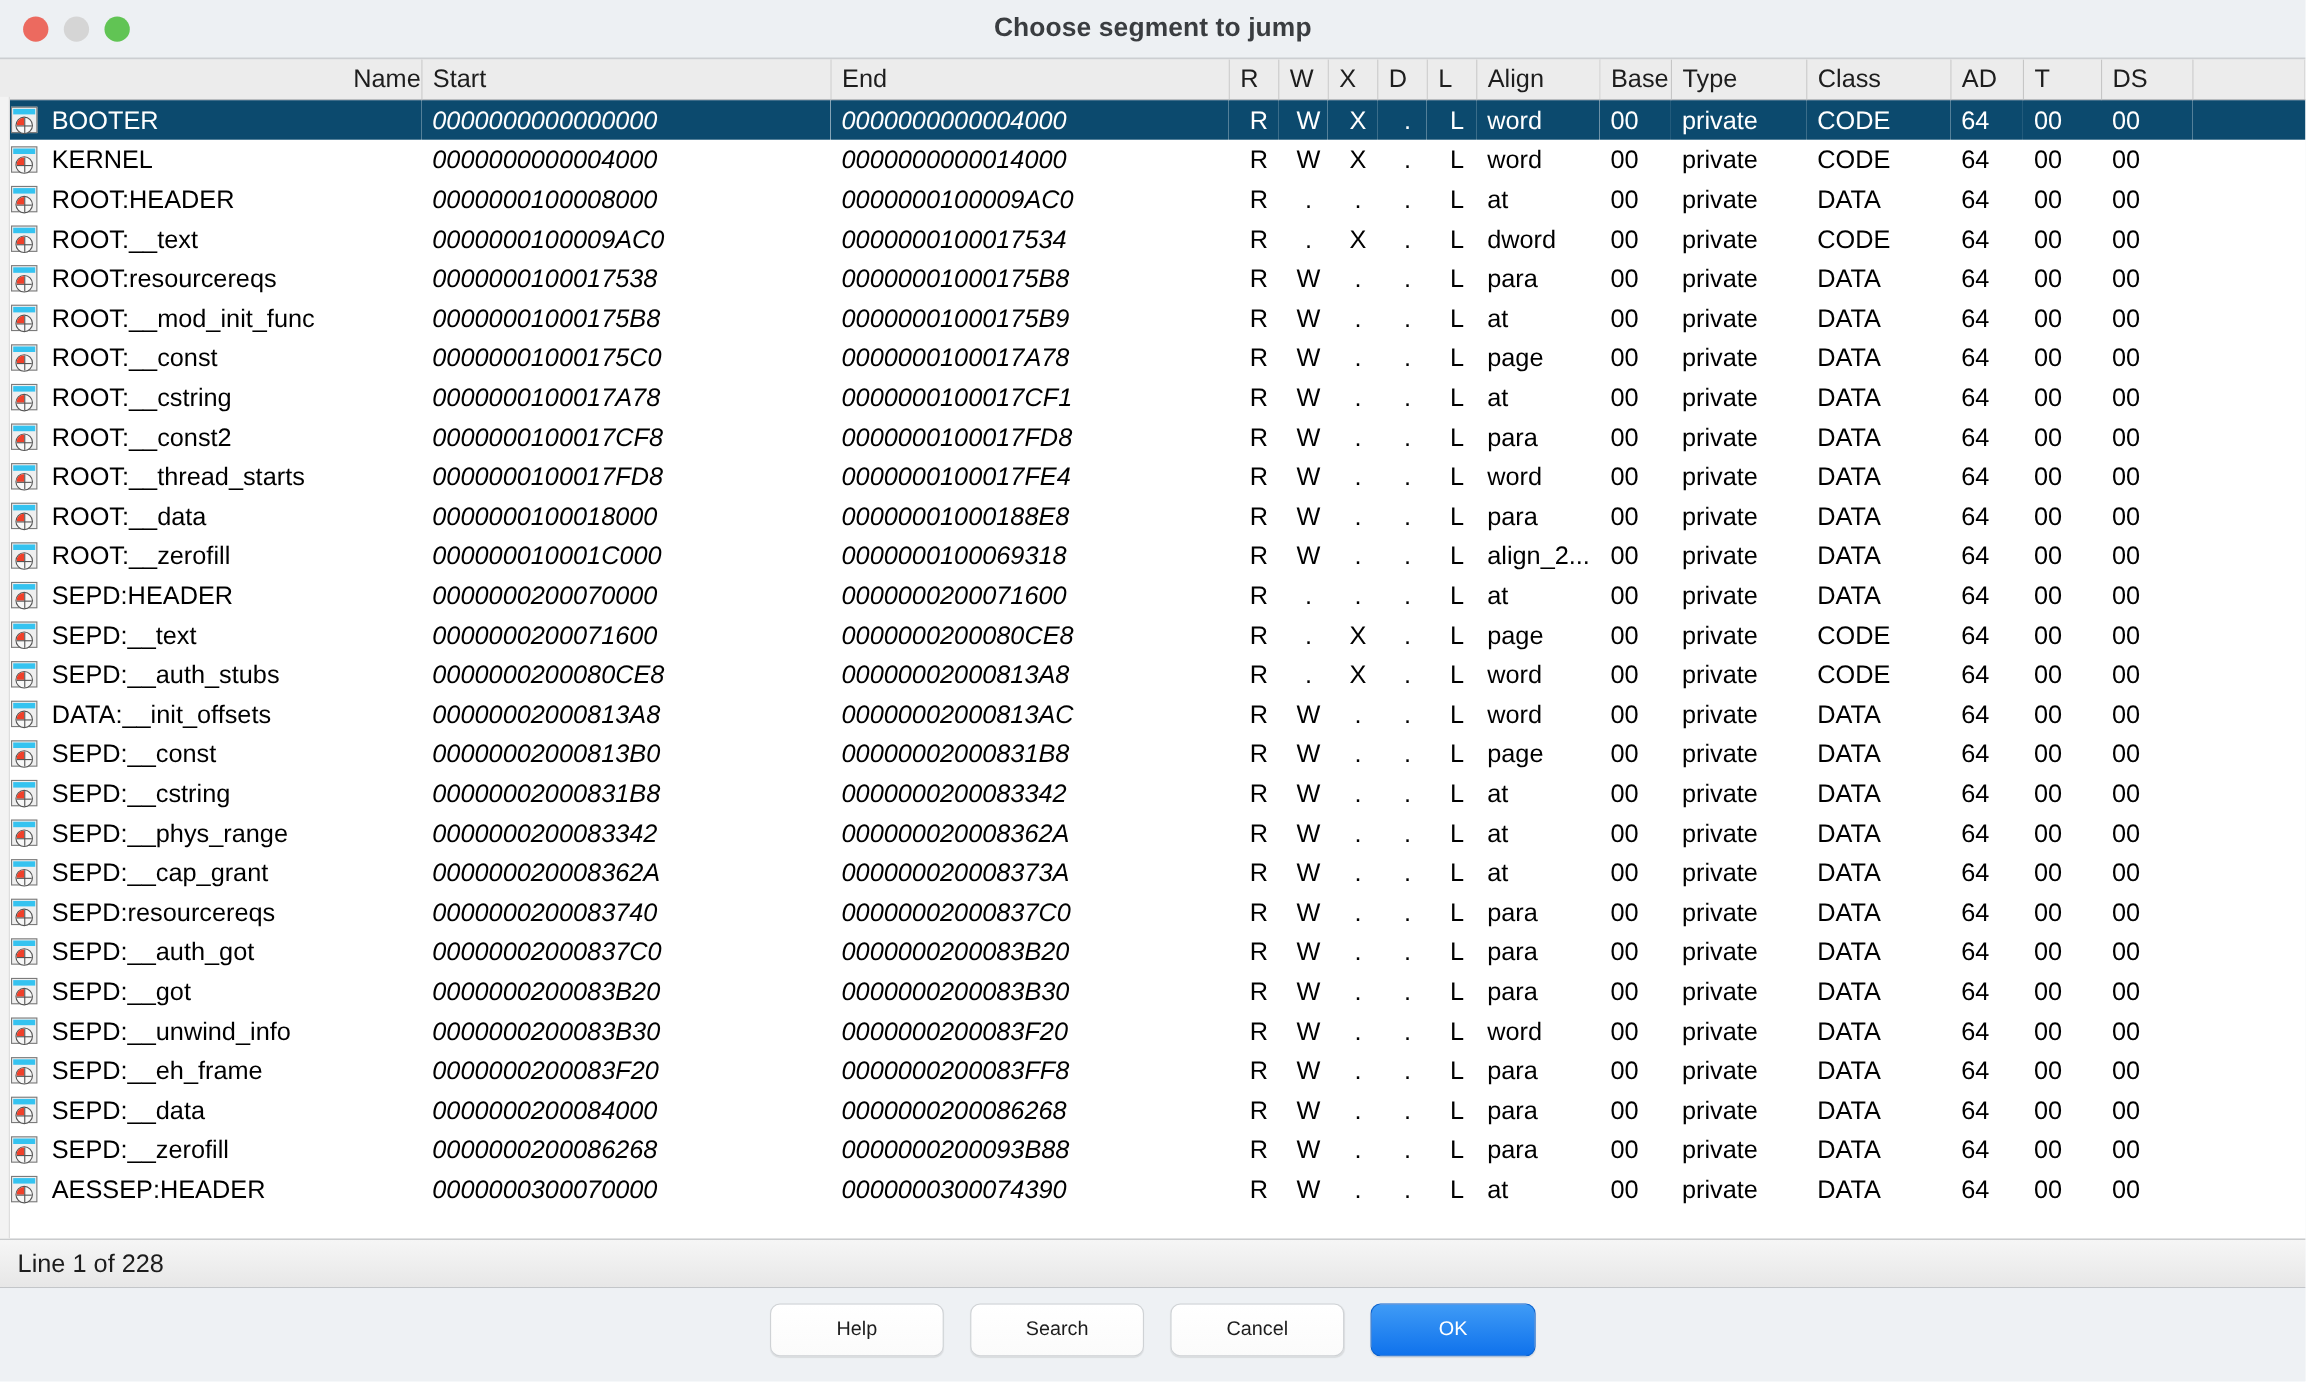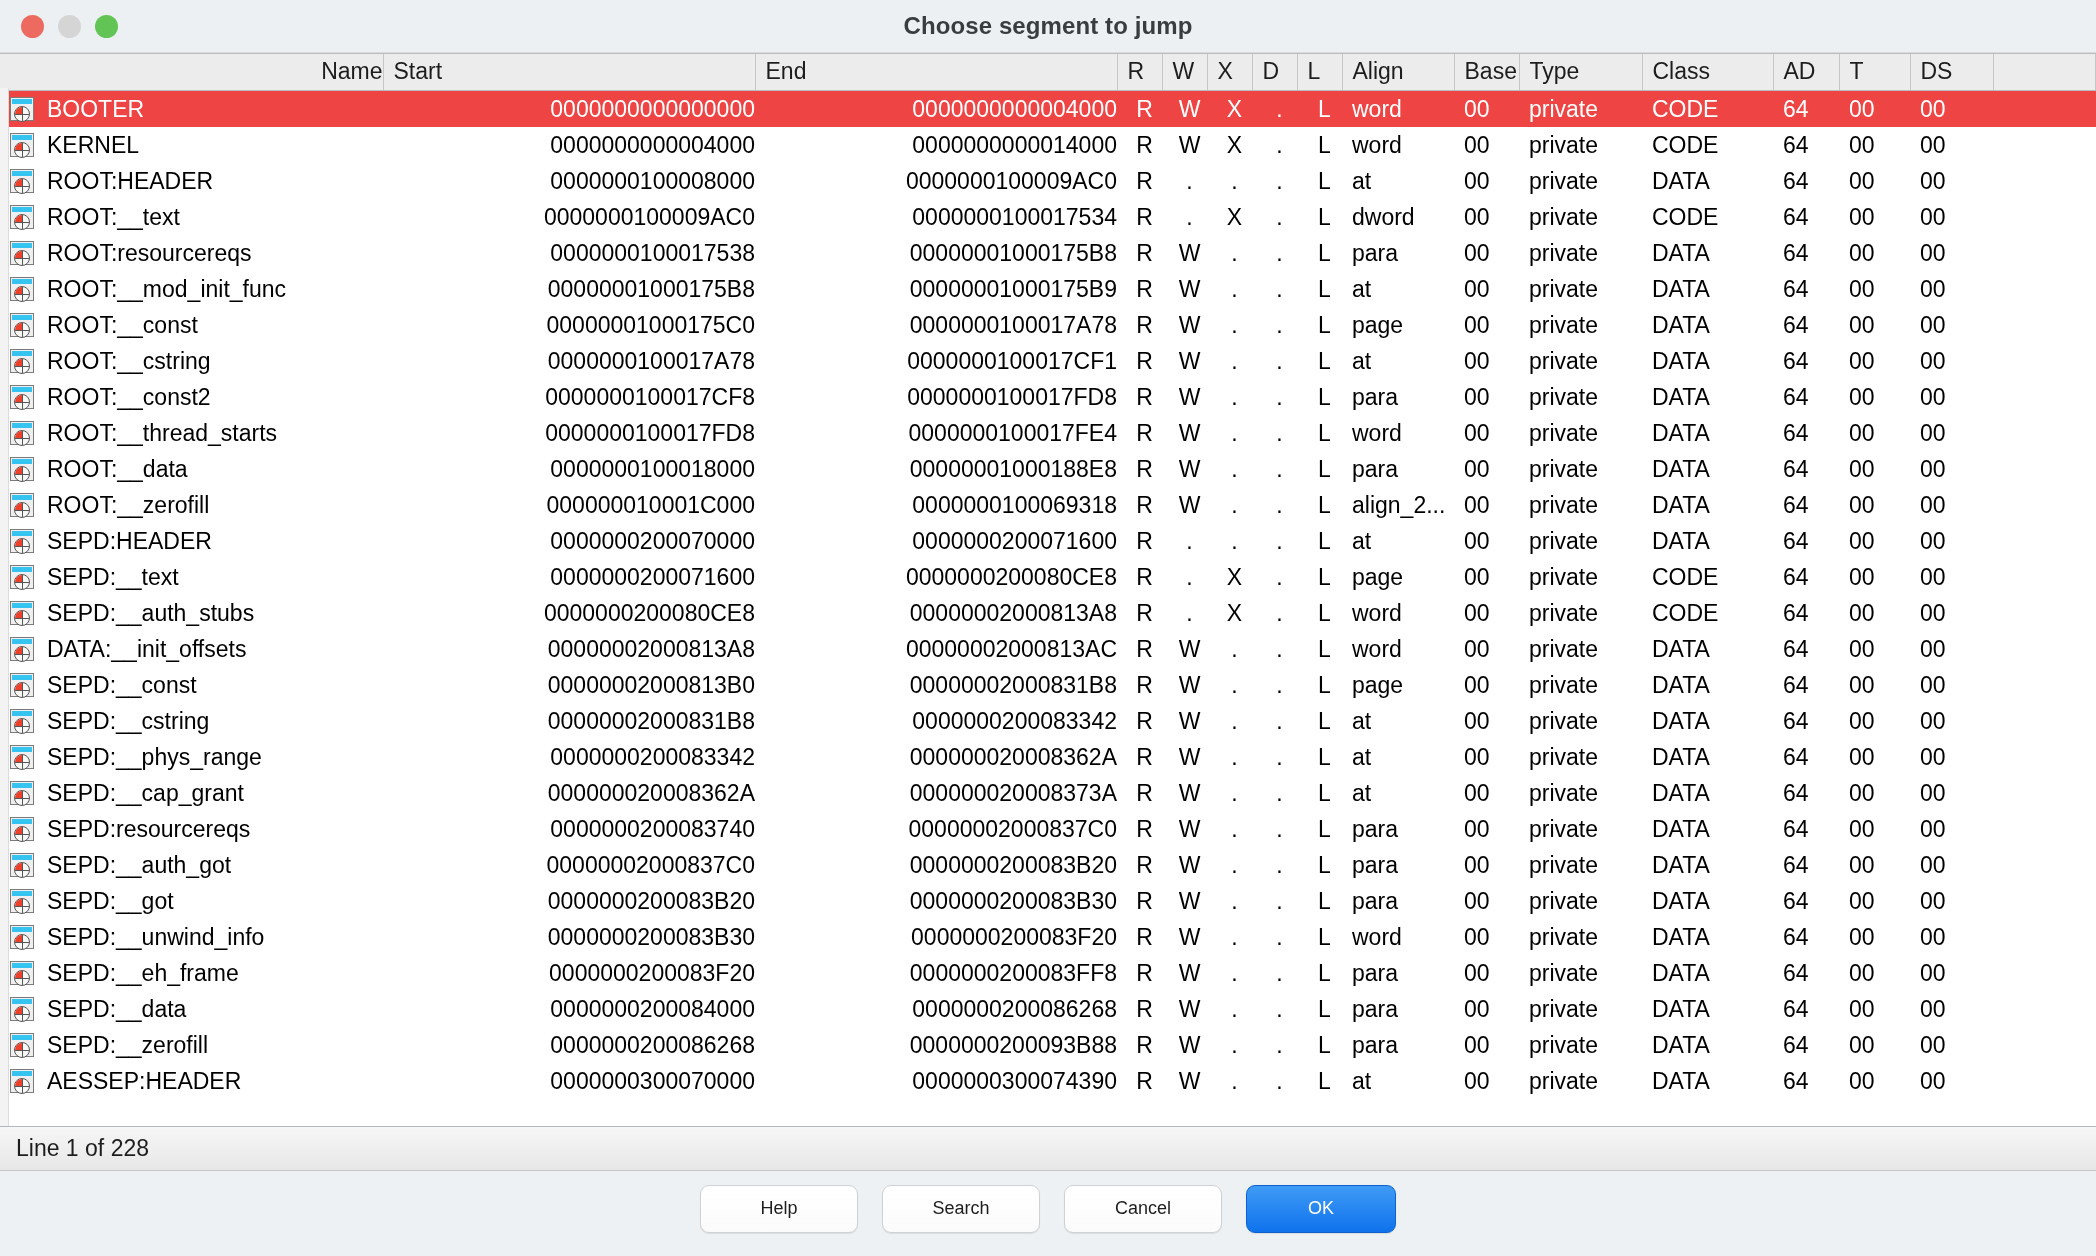--- a/index.html
+++ b/index.html
@@ -98,24 +98,24 @@
     height: 36px;
     line-height: 36px;
     box-sizing: border-box;
     white-space: nowrap;
     overflow: hidden;
     color: #000000;
     font-size: 23px;
     vertical-align: middle;
   }
   tr.row.selected td {
-    background: #ef4444;
+    background: #0c4a6e;
     color: #ffffff;
   }
-  td.num { text-align: right; padding-right: 14px; padding-left: 0; }
+  td.num { text-align: left; padding-right: 14px; padding-left: 0; font-style: italic; }
   td.ctr { text-align: center; padding-left: 0; }
   td.nm  { padding-left: 12px; }
 
   
   col.c-name  { width: 383px; }
   col.c-start { width: 372px; }
   col.c-end   { width: 362px; }
   col.c-flag  { width: 45px; }
   col.c-align { width: 112px; }
   col.c-base  { width: 65px; }

